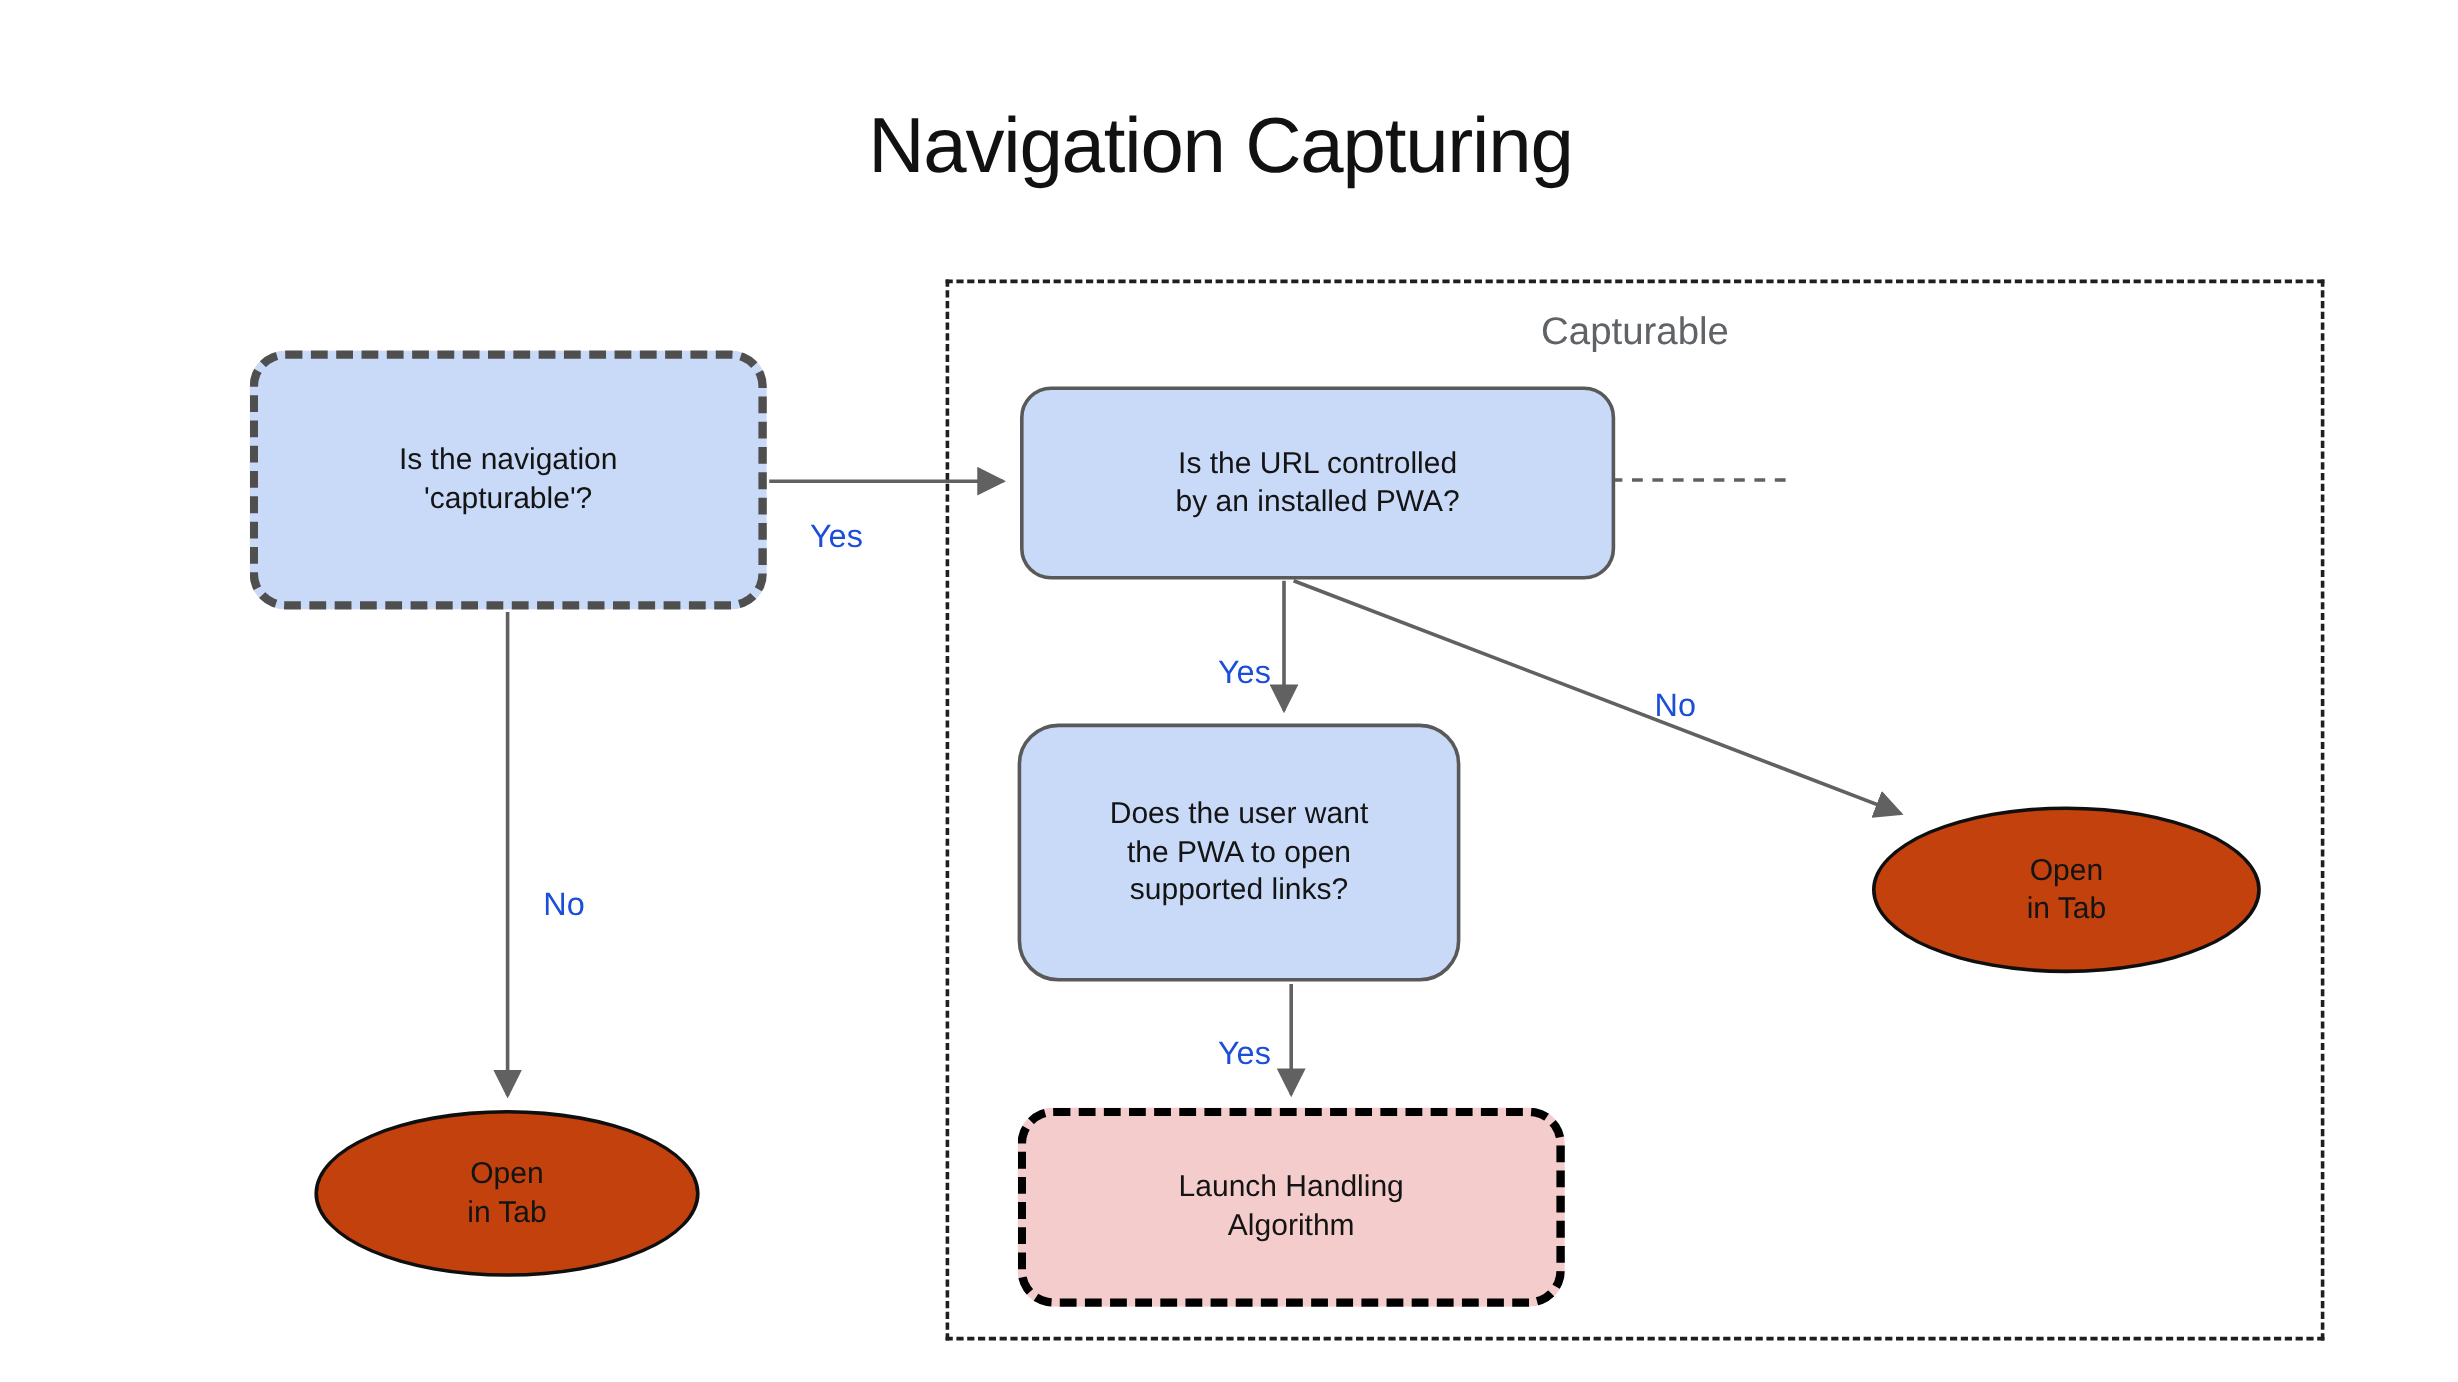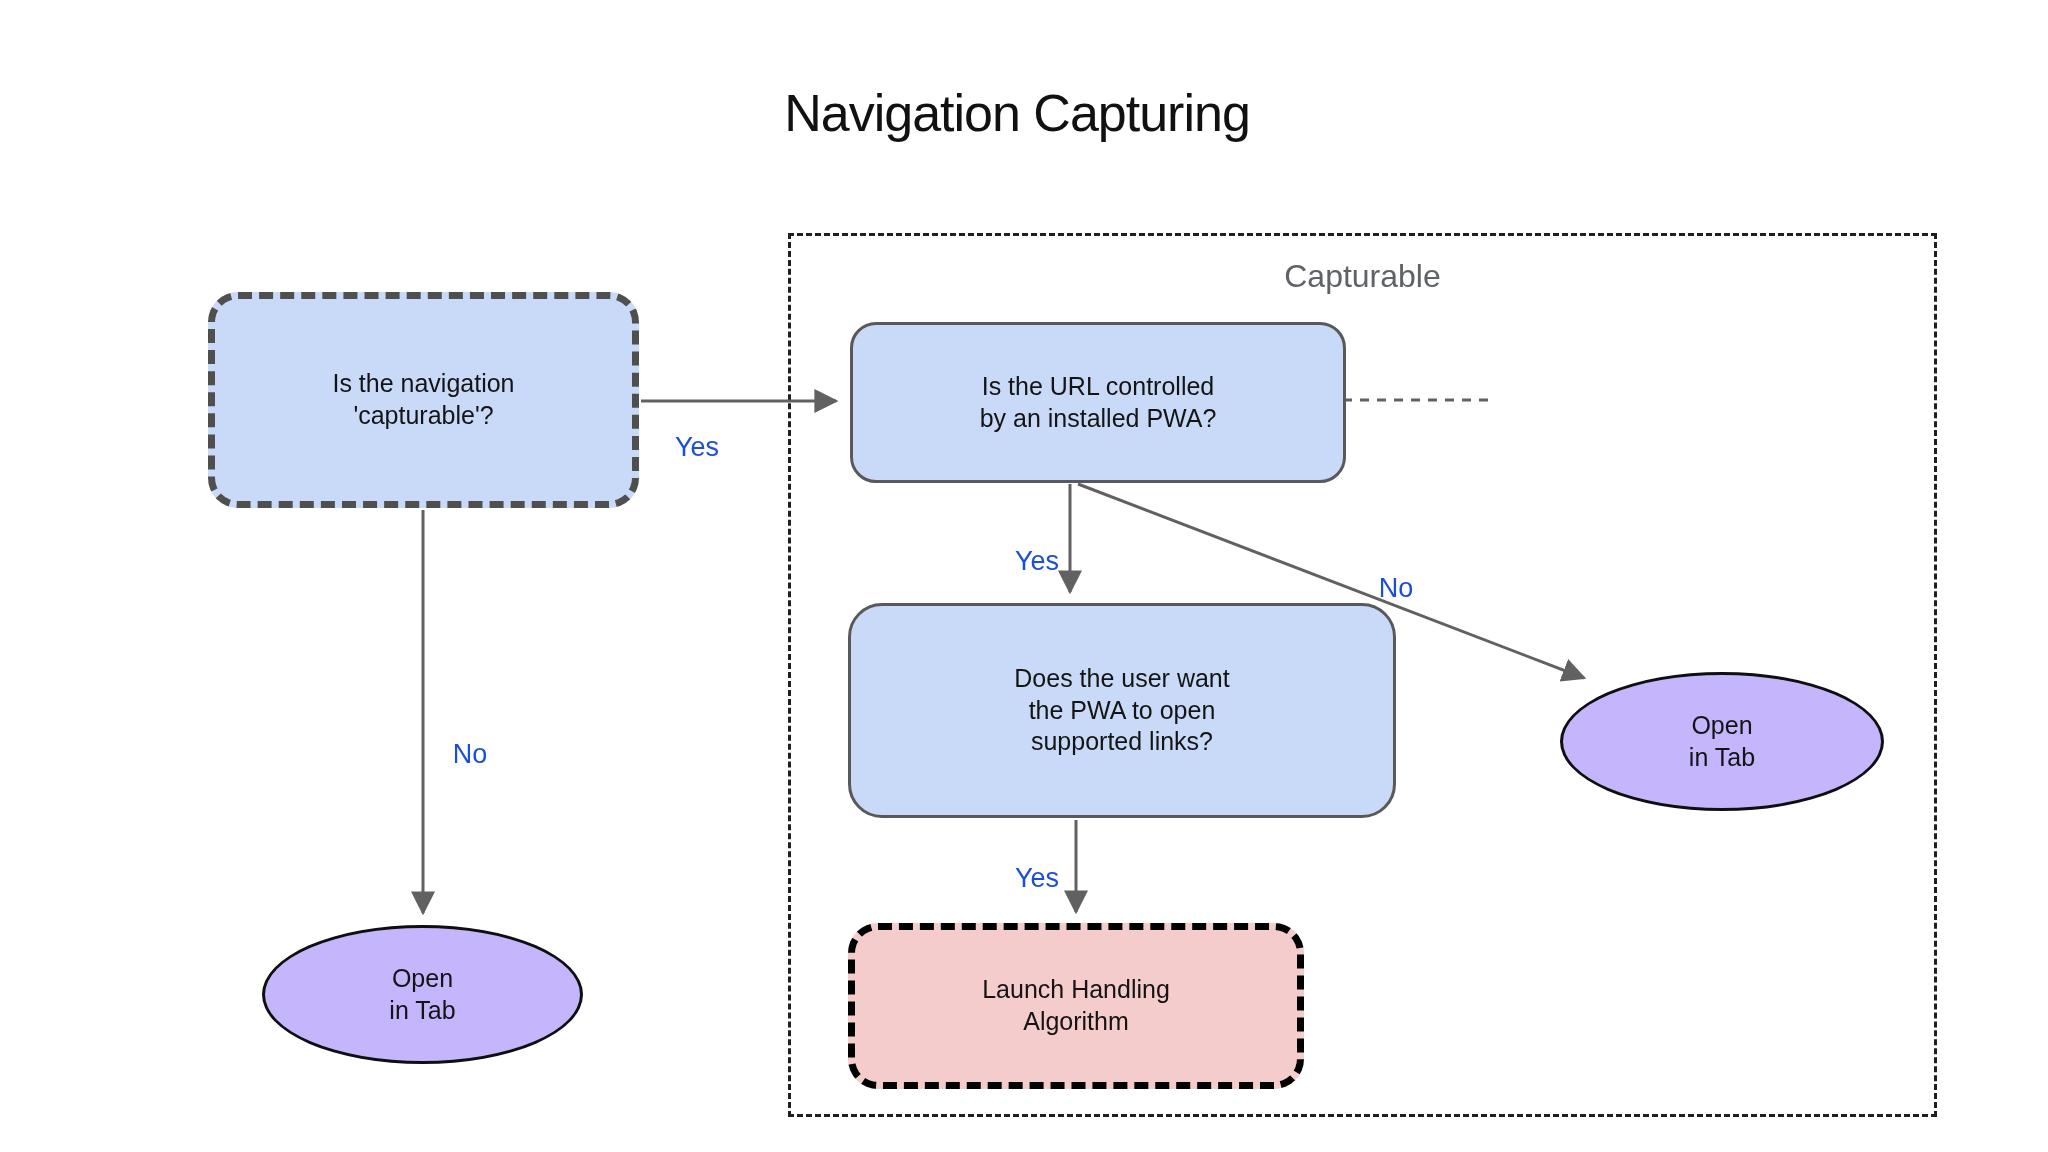--- a/index.html
+++ b/index.html
@@ -7,21 +7,21 @@
     position:relative;
     width:2048px;height:1152px;
     background:#ffffff;
     font-family:"Liberation Sans","DejaVu Sans",sans-serif;
     overflow:hidden;
   }
   .title{
     position:absolute;
     left:0;top:83px;width:2034px;
     text-align:center;
-    font-size:52px;
+    font-size:65px;
     color:#111111;
     letter-spacing:-1px;
   }
   .region{
     position:absolute;
     left:788px;top:233px;width:1149px;height:884px;
     border:3px dashed #1f1f1f;
     box-sizing:border-box;
   }
   .region-label{
@@ -36,29 +36,29 @@
     box-sizing:border-box;
     display:flex;align-items:center;justify-content:center;
     text-align:center;
     white-space:pre-line;
     font-size:25px;line-height:1.27;
     color:#141414;
   }
   .blue{background:#c9daf8;}
   .gray{background:#efefef;}
   .pink{background:#f4cccc;}
-  .green{background:#c4b5fd;}
+  .green{background:#c2410c;}
   .solid-border{border:3px solid #595959;border-radius:26px;}
   .dashed-dark{border:7px dashed #4f4f4f;border-radius:30px;}
   .dashed-black{border:7px dashed #000000;border-radius:30px;}
   .ellipse{border:3px solid #0f0f0f;border-radius:50%;}
   #node-capturable-question{left:208px;top:292px;width:431px;height:216px;}
   #node-url-controlled{left:850px;top:322px;width:496px;height:161px;}
   #node-installed-db{left:1490px;top:313px;width:431px;height:169px;}
-  #node-user-want{left:848px;top:603px;width:548px;height:215px;border-radius:34px;}
+  #node-user-want{left:848px;top:603px;width:369px;height:215px;border-radius:34px;}
   #node-launch-handling{left:848px;top:923px;width:456px;height:166px;}
   #node-open-tab-right{left:1560px;top:672px;width:324px;height:139px;}
   #node-open-tab-left{left:262px;top:925px;width:321px;height:139px;}
   .edge-label{
     position:absolute;
     transform:translate(-50%,-50%);
     font-size:27px;
     color:#1d4ed8;
   }
   #edges{position:absolute;left:0;top:0;pointer-events:none;}

